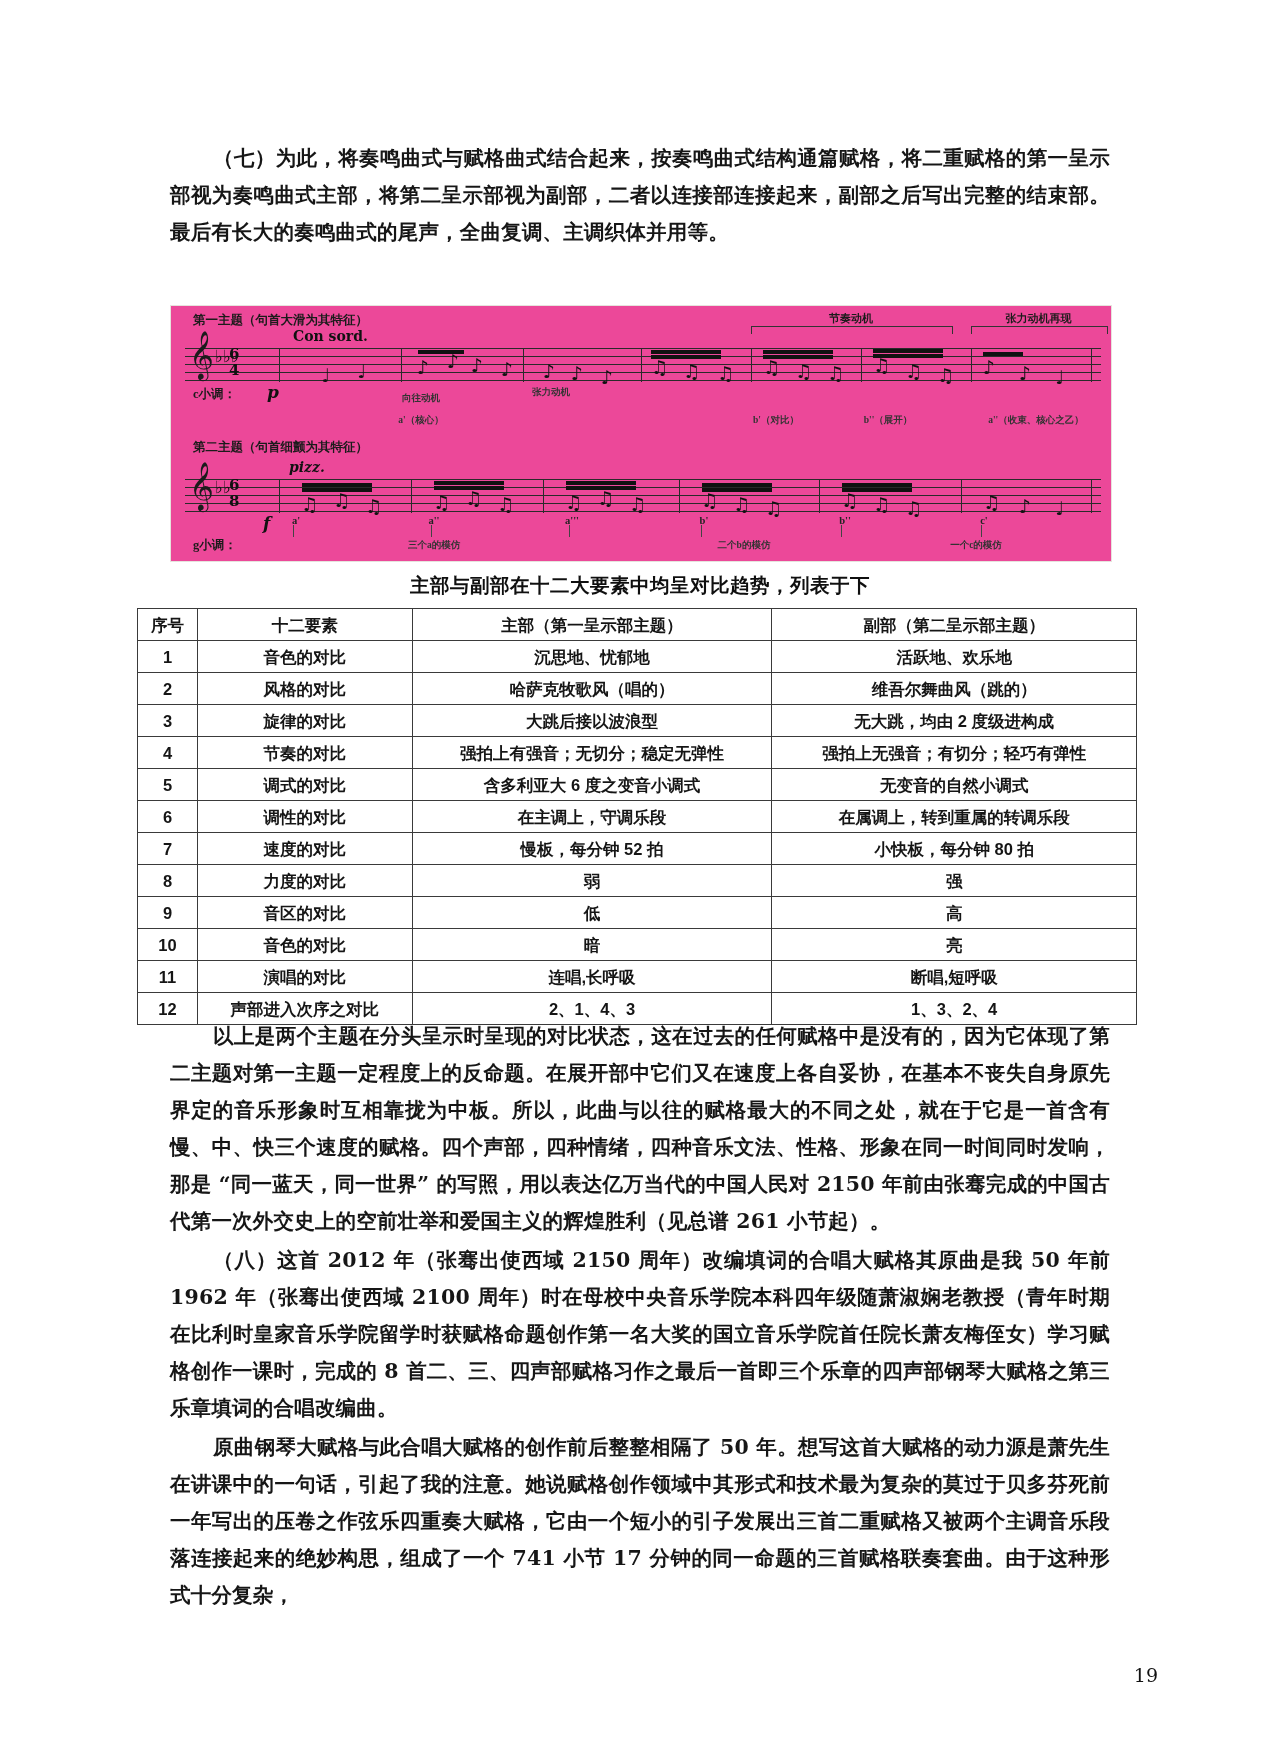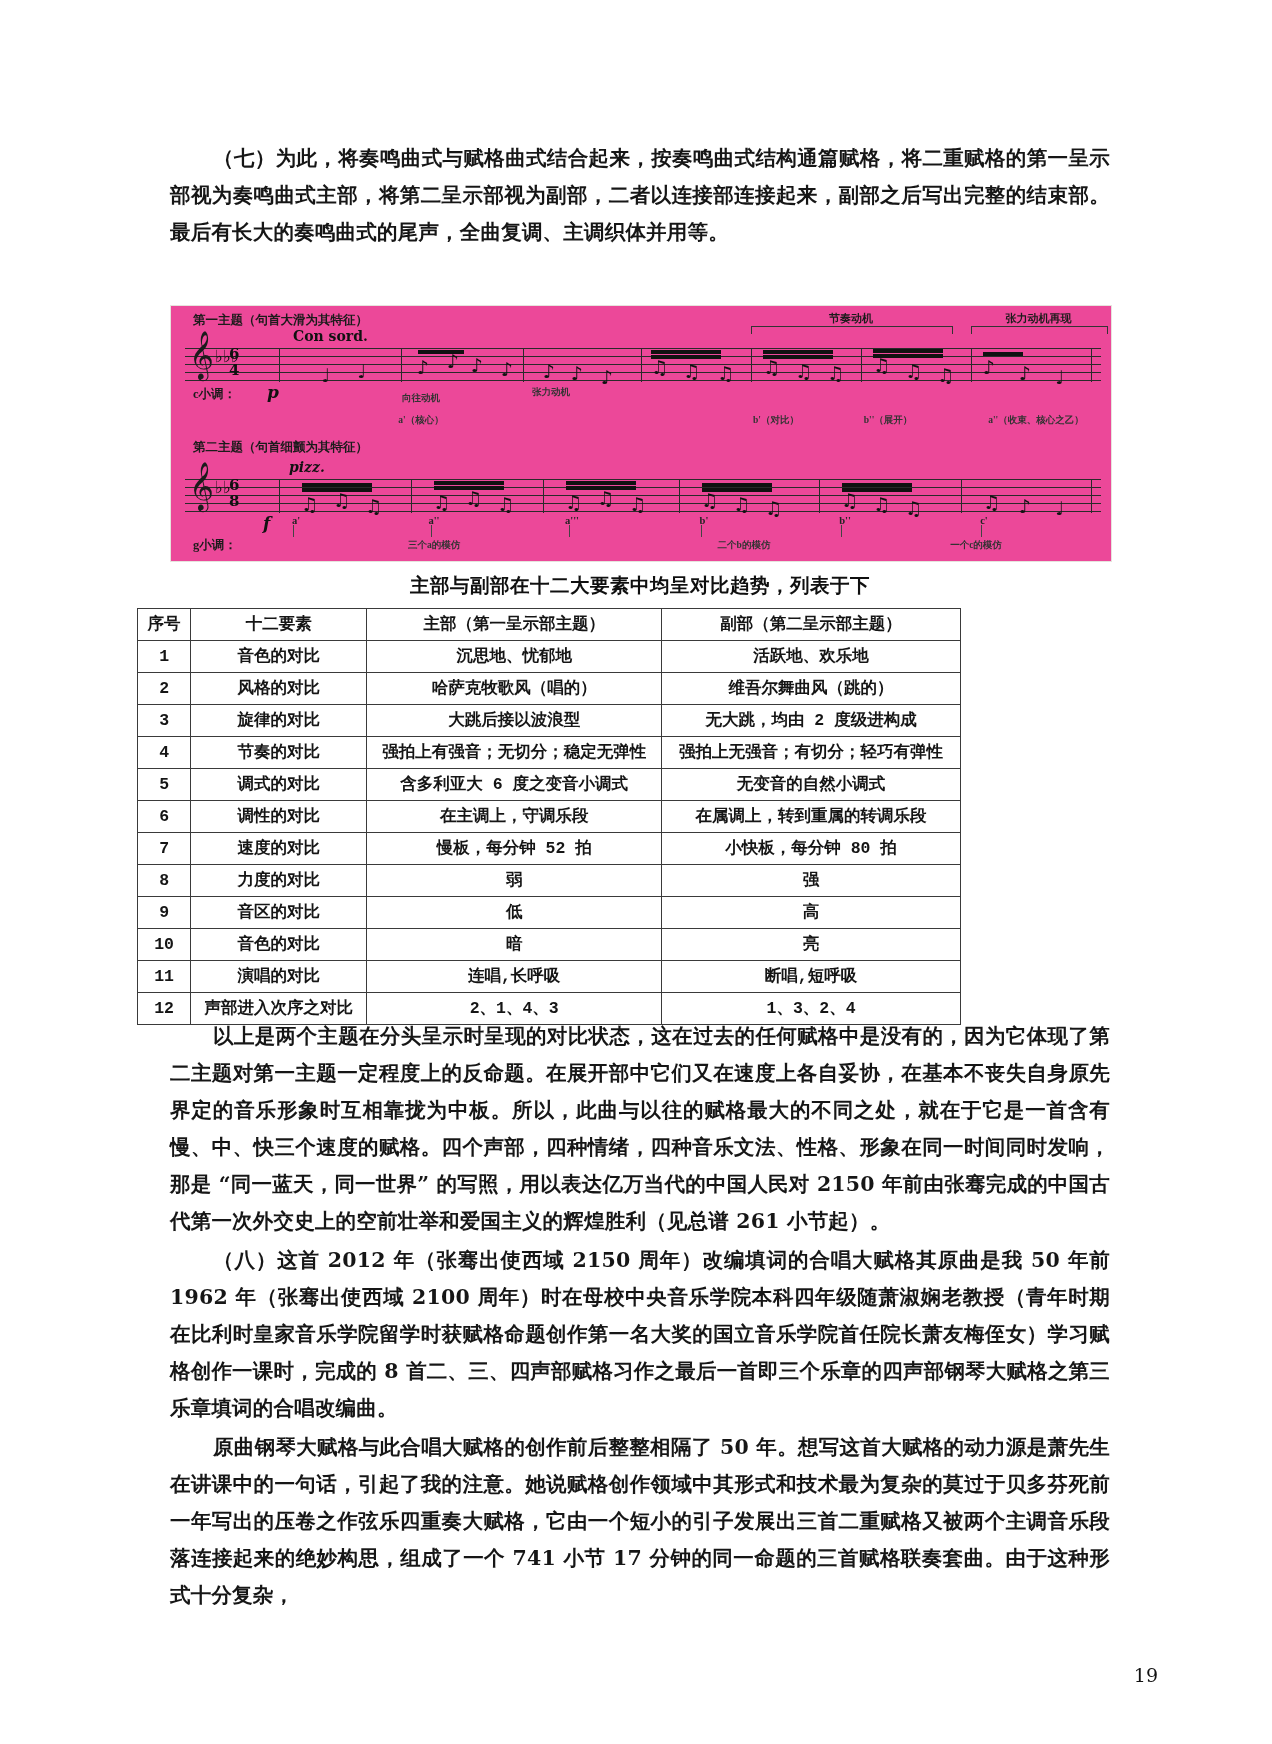--- a/index.html
+++ b/index.html
@@ -122,23 +122,23 @@
 
   
   .table-title{
     position:absolute; left:170px; top:572px; width:940px;
     text-align:center; font-size:19.5px; font-weight:700;
     font-family:"DejaVu Sans","Liberation Sans",sans-serif;
     color:#0f0f0f; letter-spacing:0.5px;
   }
   table.cmp{
     position:absolute; left:137px; top:608px;
-    width:824px;
+    width:1000px;
     border-collapse:collapse;
-    font-family:Liberation Mono, monospace;
+    font-family:Liberation Sans, sans-serif;
   }
   table.cmp th, table.cmp td{
     border:1px solid #3a3a3a;
     text-align:center;
     font-size:16.5px;
     font-weight:700;
     color:#151515;
     padding:4px 3px;
     height:23px;
     line-height:20px;

